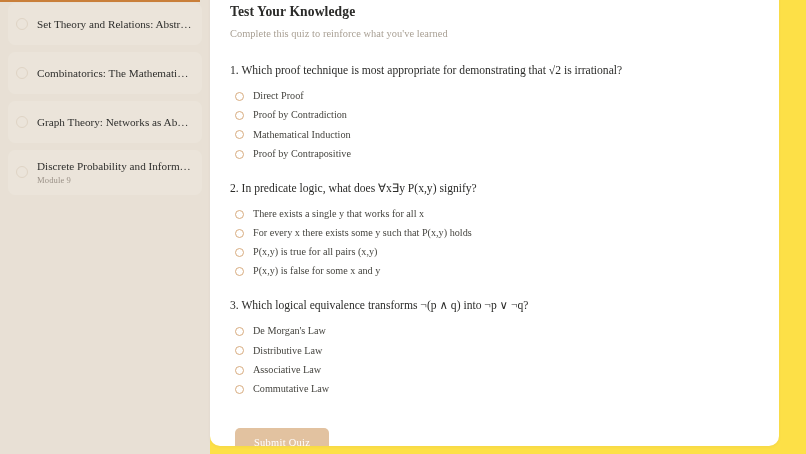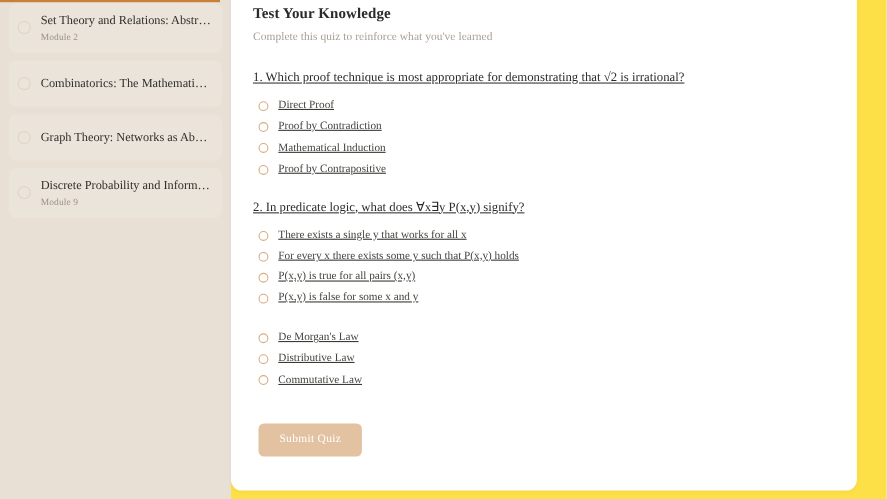--- a/index.html
+++ b/index.html
@@ -115,21 +115,21 @@
     margin-bottom: 8px;
   }
 
   .quiz-subtitle {
     font-size: 10.4px;
     color: #a89f93;
     margin-bottom: 24px;
     letter-spacing: 0.05px;
   }
 
-  .question-block { margin-bottom: 17px; text-decoration: underline; }
+  .question-block { margin-bottom: 17px; }
 
   .question-text {
     font-size: 11.6px;
     color: #2b2b29;
     margin-bottom: 9px;
     line-height: 1.3;
   }
 
   .option-row {
     display: flex;
@@ -174,21 +174,20 @@
 <div id="app">
 
   <div class="top-accent"></div>
 
   <aside class="sidebar">
     <div id="module-list">
         <div class="module-item">
           <span class="module-circle"></span>
           <div class="module-text">
             <div class="module-title">Set Theory and Relations: Abstract Str…</div>
-            <div class="module-sub">Module 2</div>
           </div>
         </div>
         <div class="module-item">
           <span class="module-circle"></span>
           <div class="module-text">
             <div class="module-title">Combinatorics: The Mathematics of Co…</div>
           </div>
         </div>
         <div class="module-item">
           <span class="module-circle"></span>
@@ -245,27 +244,32 @@
             <div class="option-row">
               <span class="radio"></span>
               <span class="option-label">P(x,y) is true for all pairs (x,y)</span>
             </div>
             <div class="option-row">
               <span class="radio"></span>
               <span class="option-label">P(x,y) is false for some x and y</span>
             </div>
           </div>
           <div class="question-block">
+            <div class="question-text">3. Which logical equivalence transforms ¬(p ∧ q) into ¬p ∨ ¬q?</div>
             <div class="option-row">
               <span class="radio"></span>
               <span class="option-label">De Morgan's Law</span>
             </div>
             <div class="option-row">
               <span class="radio"></span>
               <span class="option-label">Distributive Law</span>
+            </div>
+            <div class="option-row">
+              <span class="radio"></span>
+              <span class="option-label">Associative Law</span>
             </div>
             <div class="option-row">
               <span class="radio"></span>
               <span class="option-label">Commutative Law</span>
             </div>
           </div>
         </div>
 
       <button class="submit-btn">Submit Quiz</button>
 

